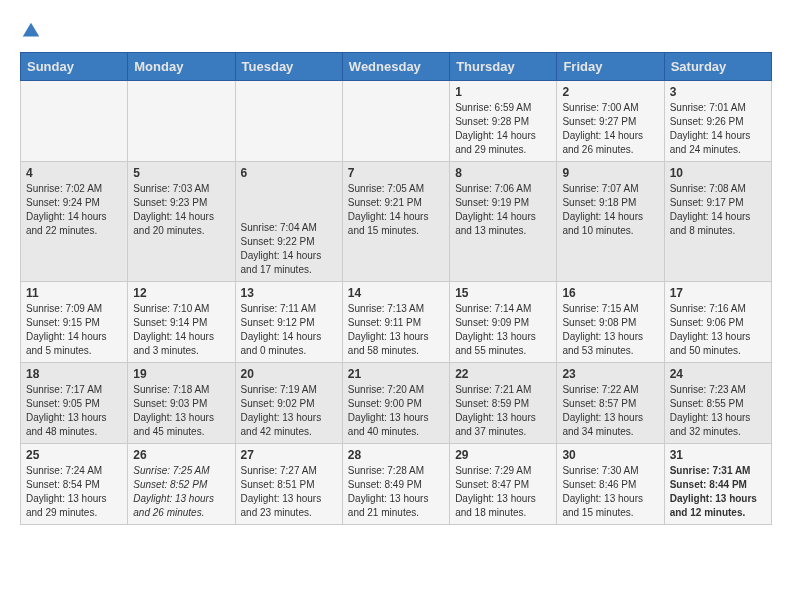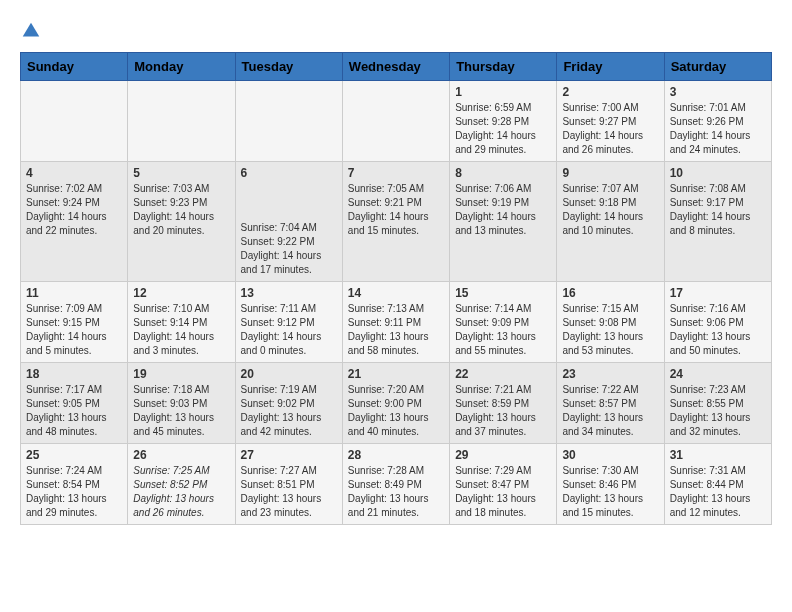--- a/index.html
+++ b/index.html
@@ -47,21 +47,21 @@
       font-weight: normal;
       color: #555;
     }
     table {
       width: 100%;
       border-collapse: collapse;
       table-layout: fixed;
     }
     thead tr th {
       background-color: #3a7abf;
-      color: #000000;
+      color: #e5e5e5;
       text-align: left;
       padding: 6px 6px;
       font-size: 13px;
       font-weight: bold;
       border: 1px solid #2a5a9f;
     }
     tbody tr td {
       border: 1px solid #ccc;
       vertical-align: top;
       padding: 4px 5px;
@@ -336,20 +336,20 @@
         </td>
         <td>
           <div class="day-num">30</div>
           <div class="day-info" style="white-space: pre-line;">Sunrise: 7:30 AM
 Sunset: 8:46 PM
 Daylight: 13 hours
 and 15 minutes.</div>
         </td>
         <td>
           <div class="day-num">31</div>
-          <div class="day-info" style="white-space: pre-line;">Sunrise: 7:31 AM
+          <div class="day-info" style="white-space: pre-line; font-weight: bold;">Sunrise: 7:31 AM
 Sunset: 8:44 PM
 Daylight: 13 hours
 and 12 minutes.</div>
         </td>
       </tr>
     </tbody>
 </table>
 
 </body></html>

